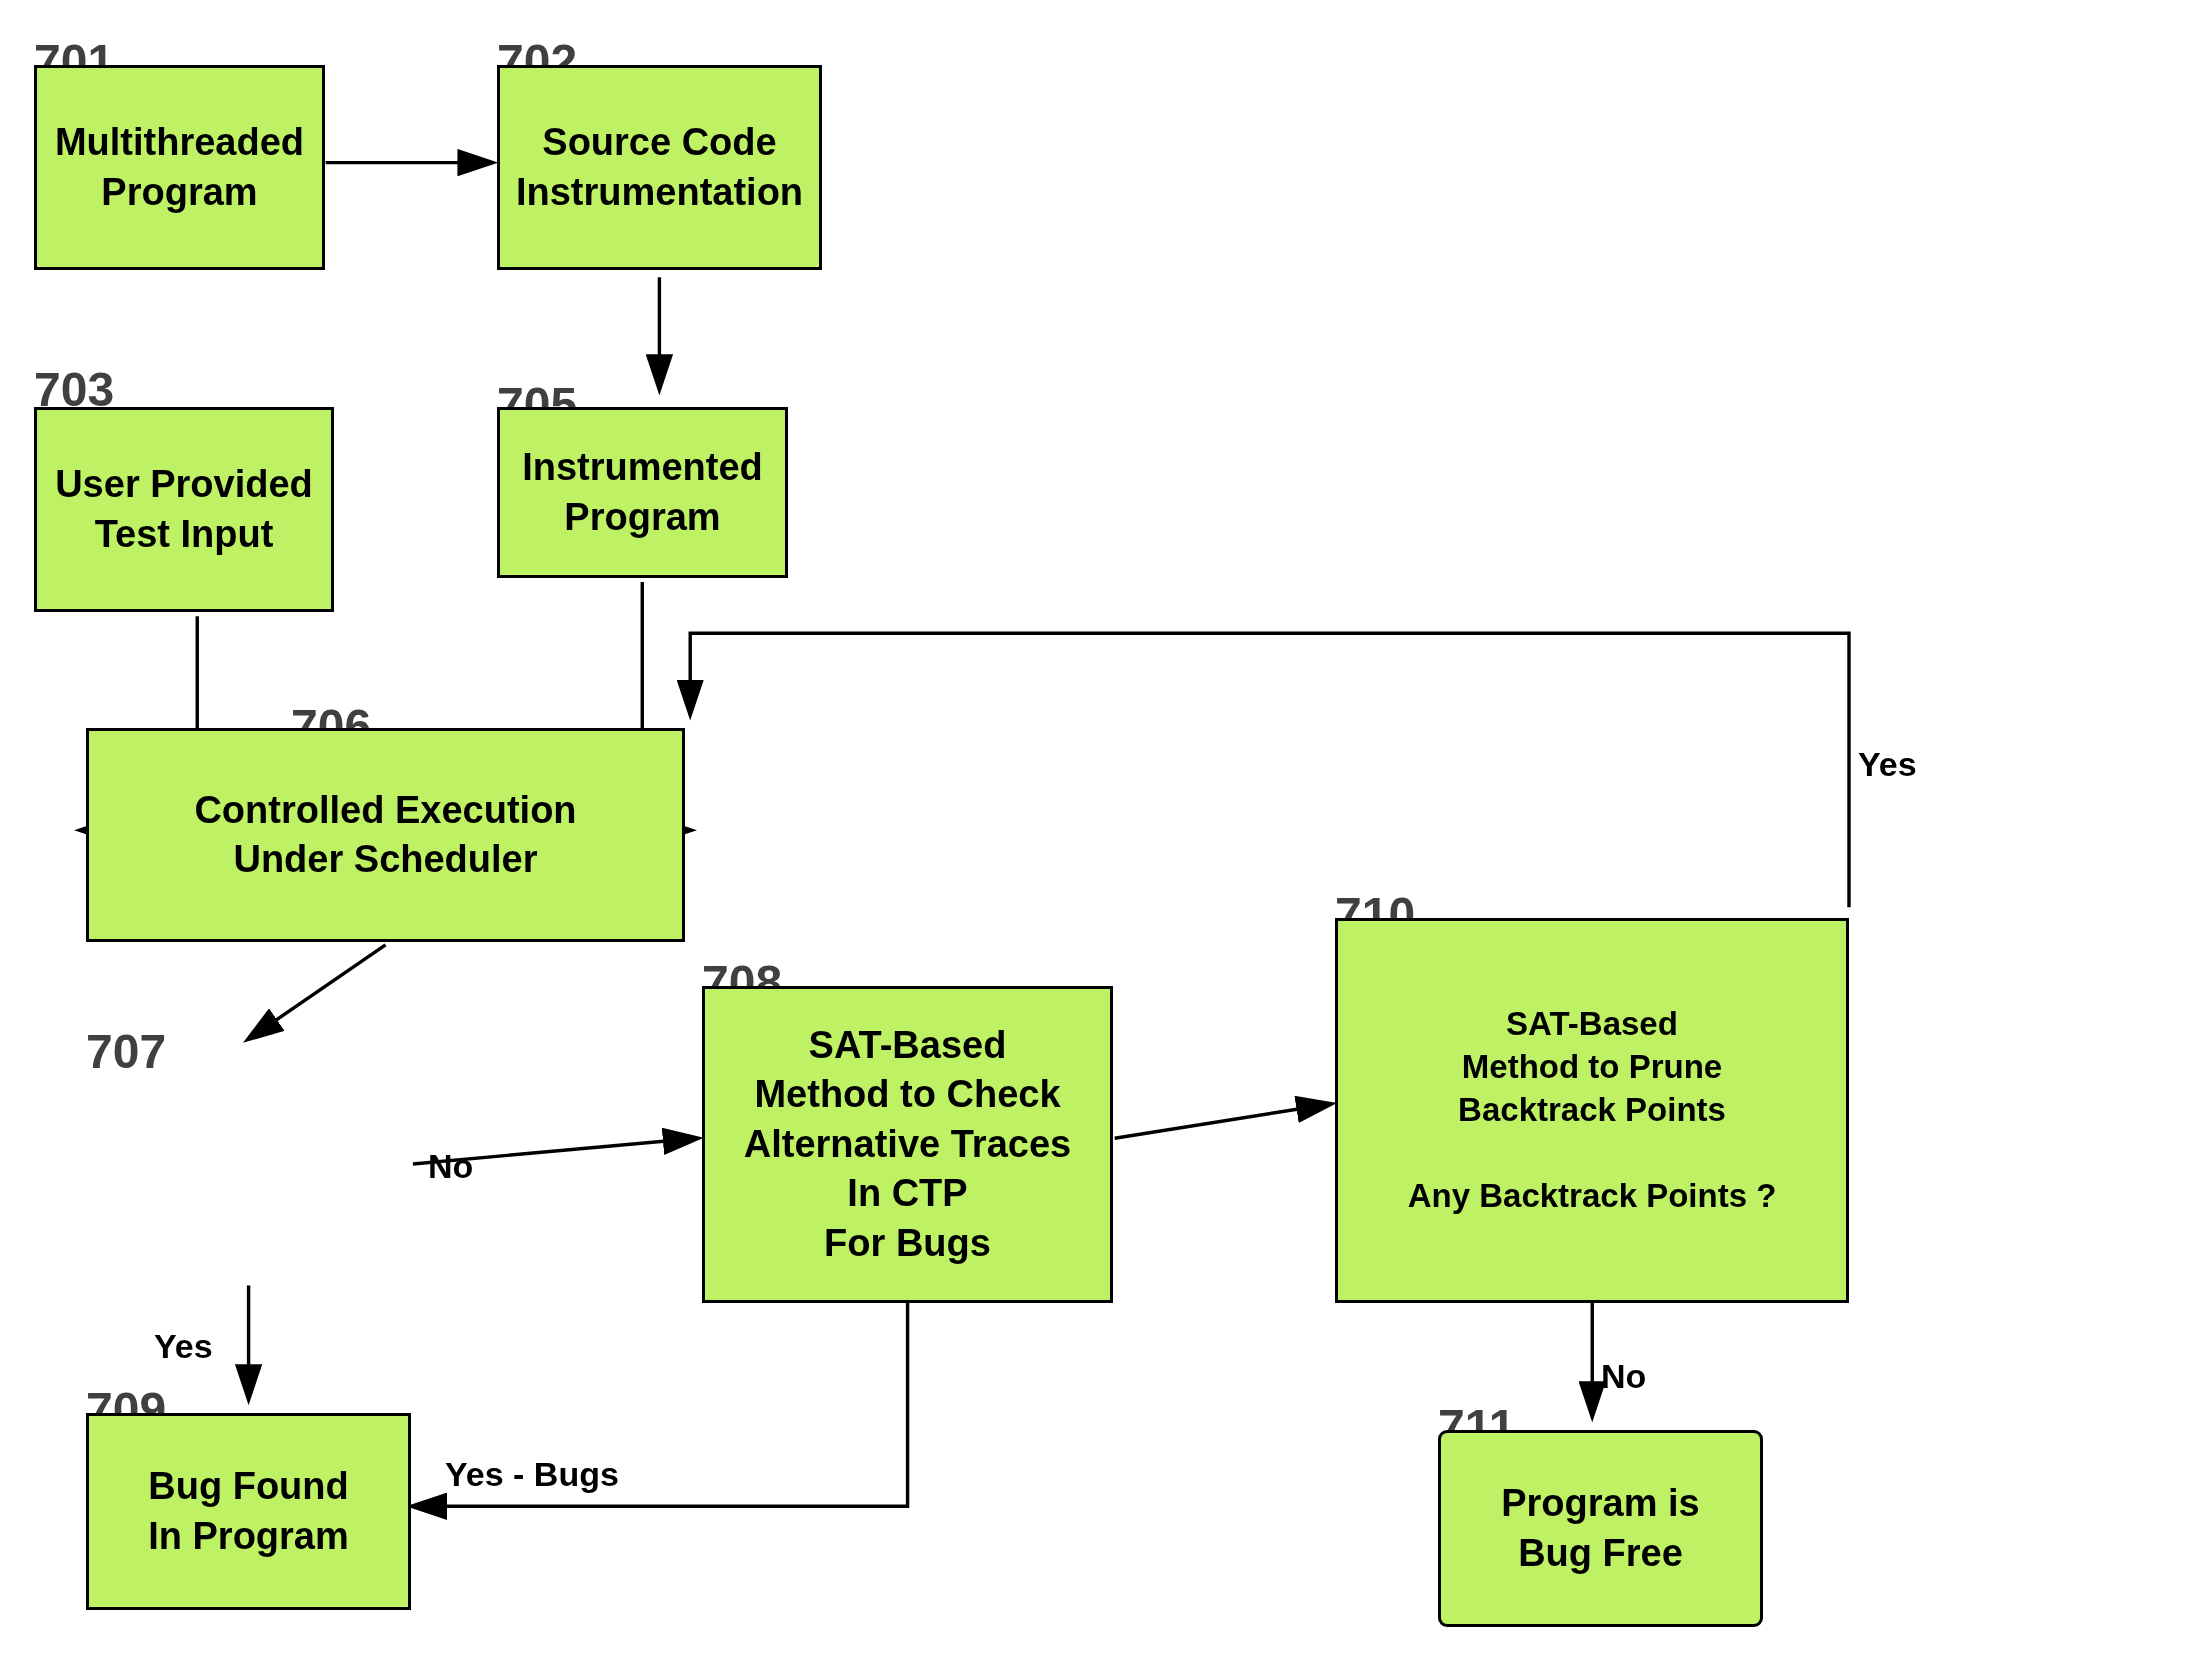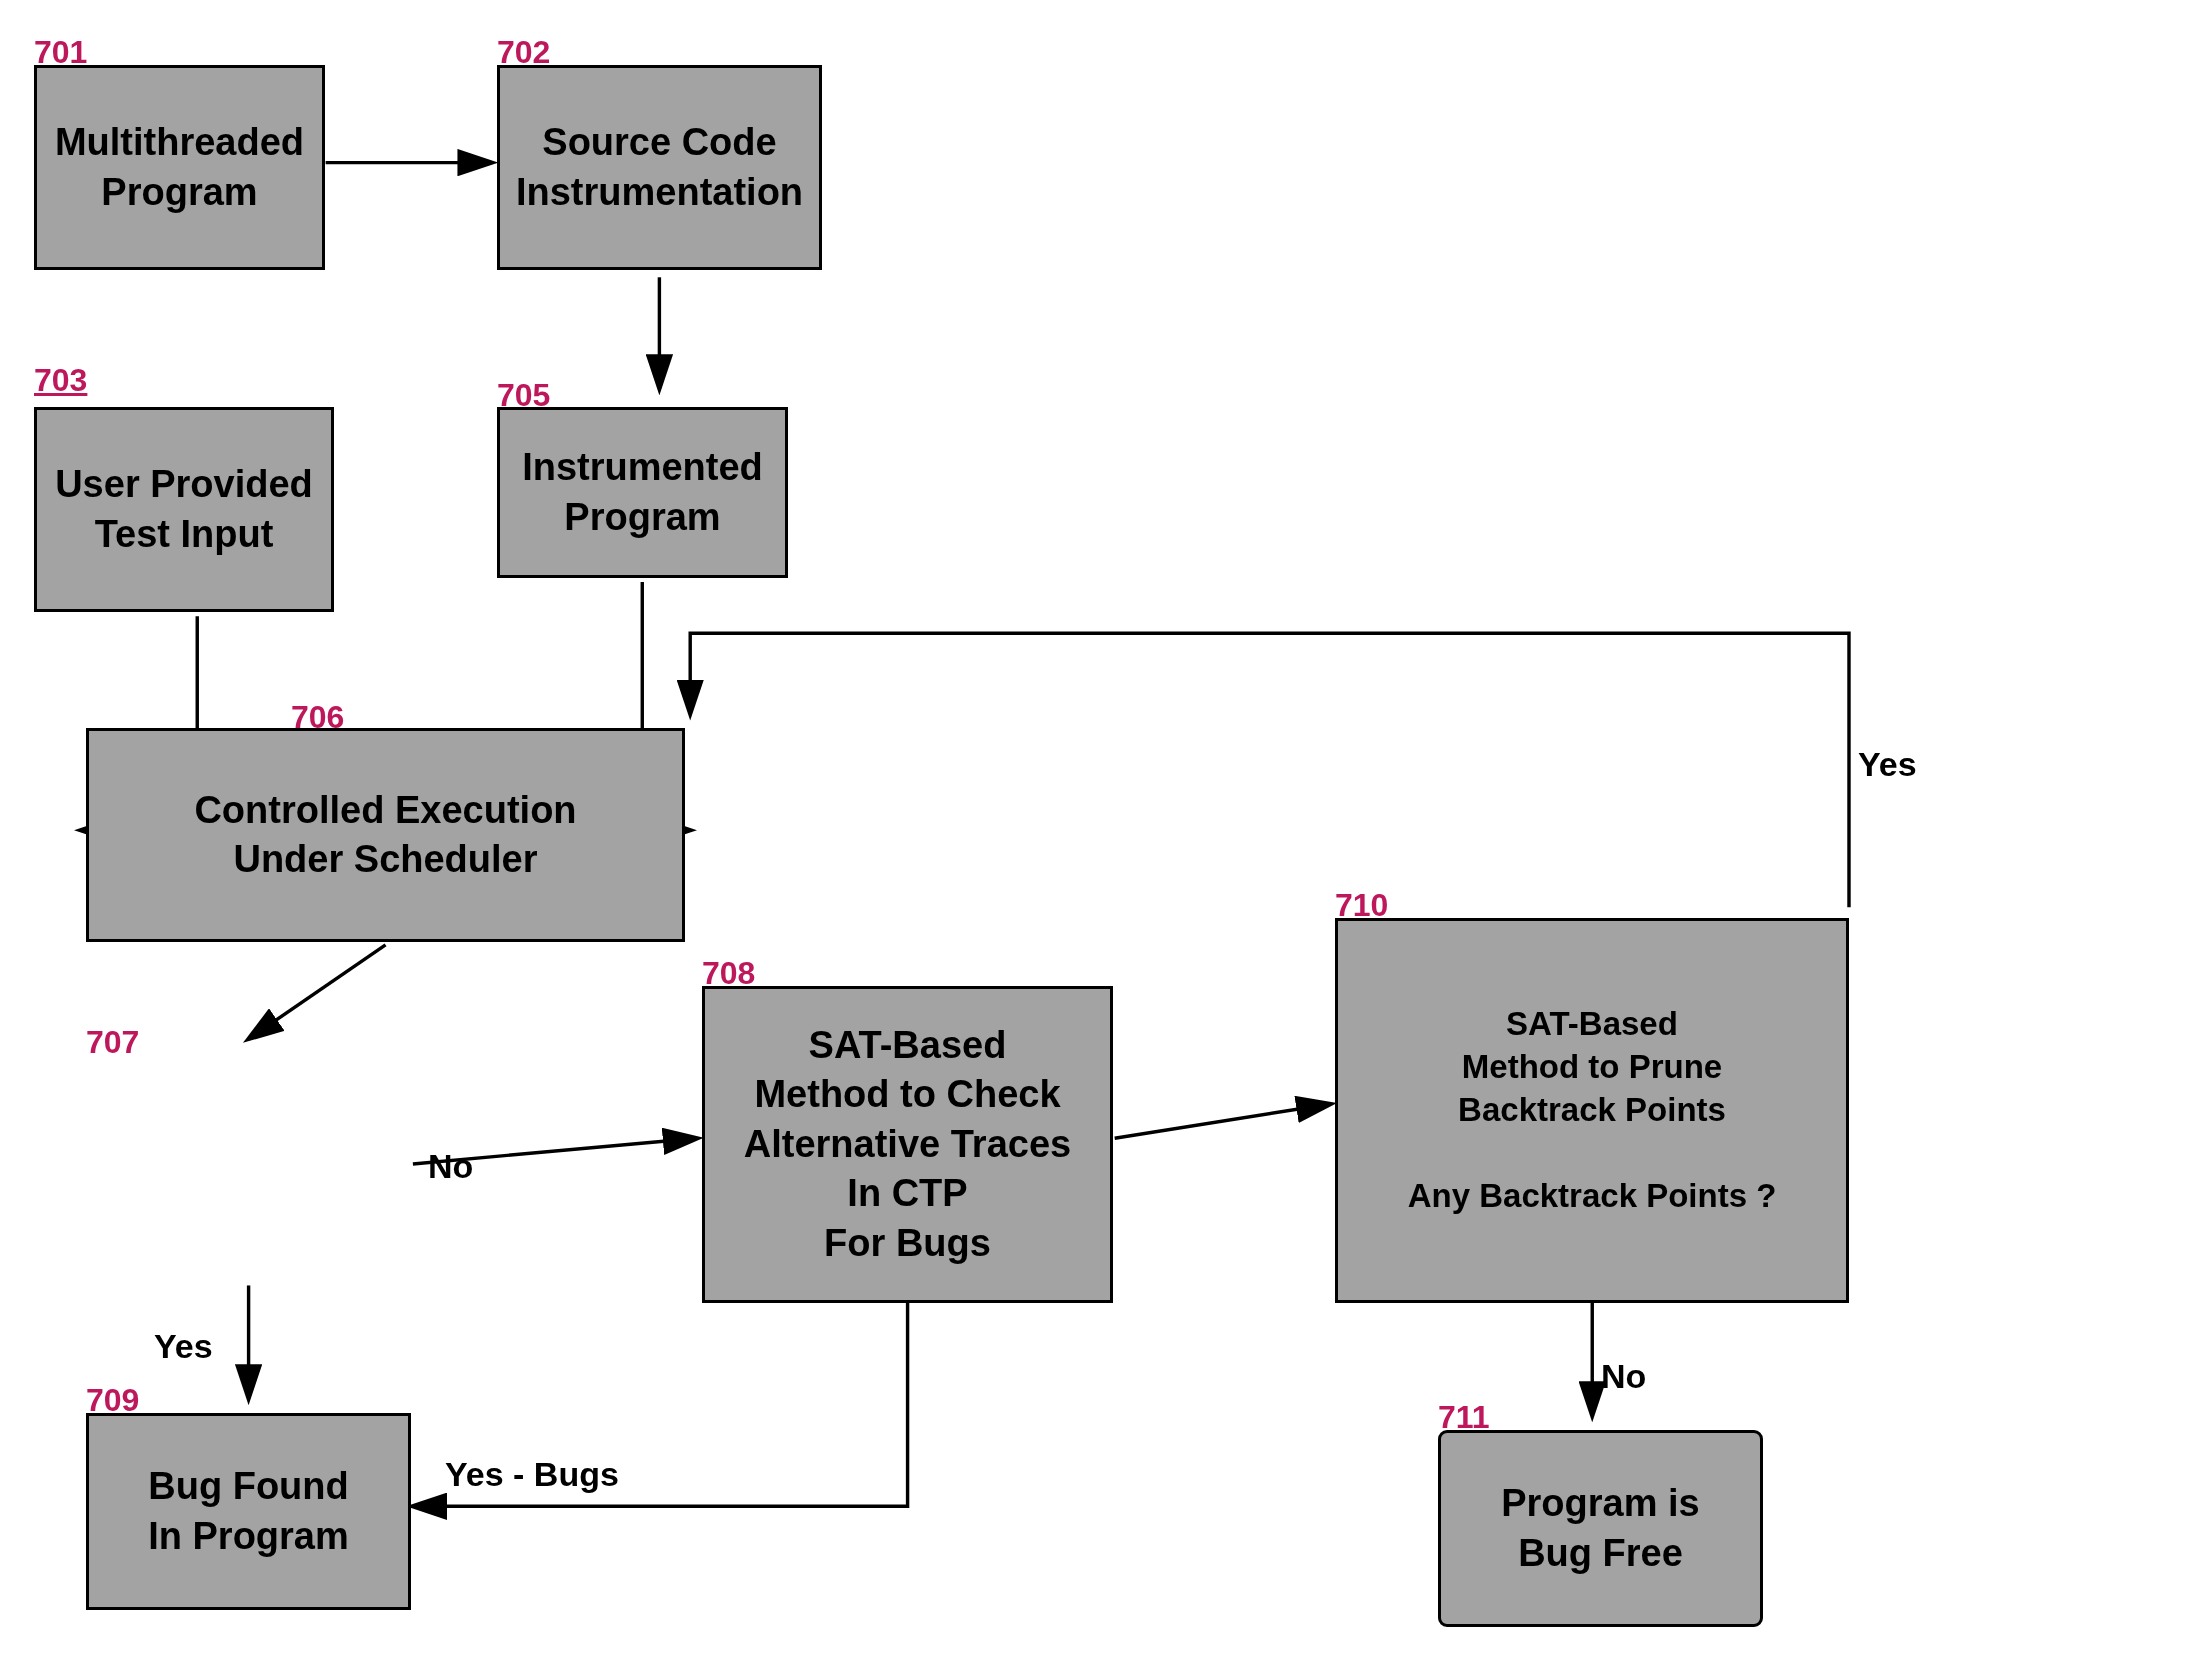--- a/index.html
+++ b/index.html
@@ -14,35 +14,35 @@
 
     .diagram-container {
       position: relative;
       width: 2202px;
       height: 1674px;
     }
 
     .box {
       position: absolute;
       border: 3.4px solid #000;
-      background: #a3a3a3;
+      background: #bef264;
       display: flex;
       align-items: center;
       justify-content: center;
       text-align: center;
       font-size: 38px;
       font-weight: bold;
       line-height: 1.3;
     }
 
     .label {
       position: absolute;
-      font-size: 32px;
+      font-size: 48px;
       font-weight: bold;
-      color: #be185d;
+      color: #404040;
     }
 
     svg.arrows {
       position: absolute;
       top: 0;
       left: 0;
       width: 2202px;
       height: 1674px;
       pointer-events: none;
     }

